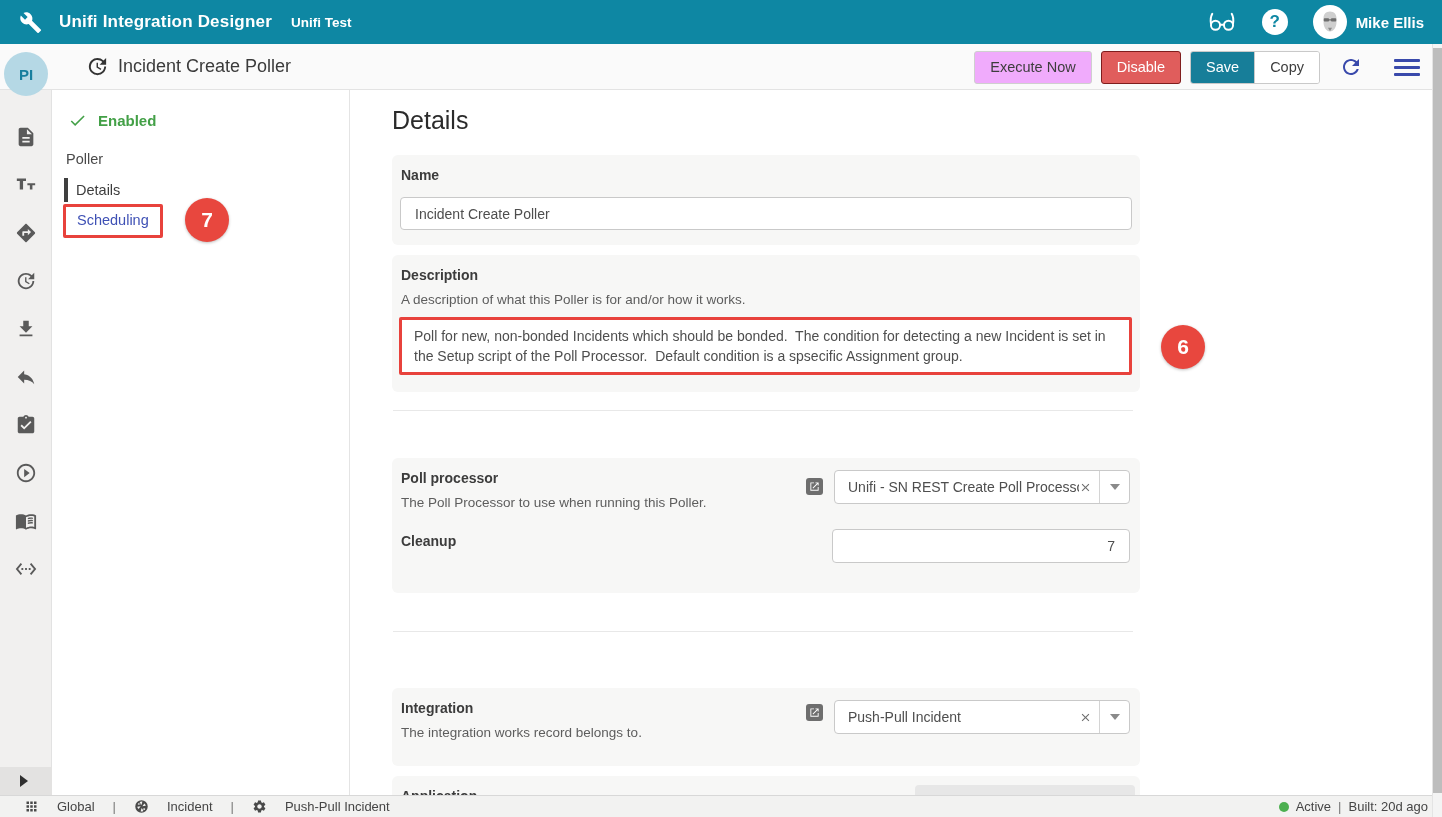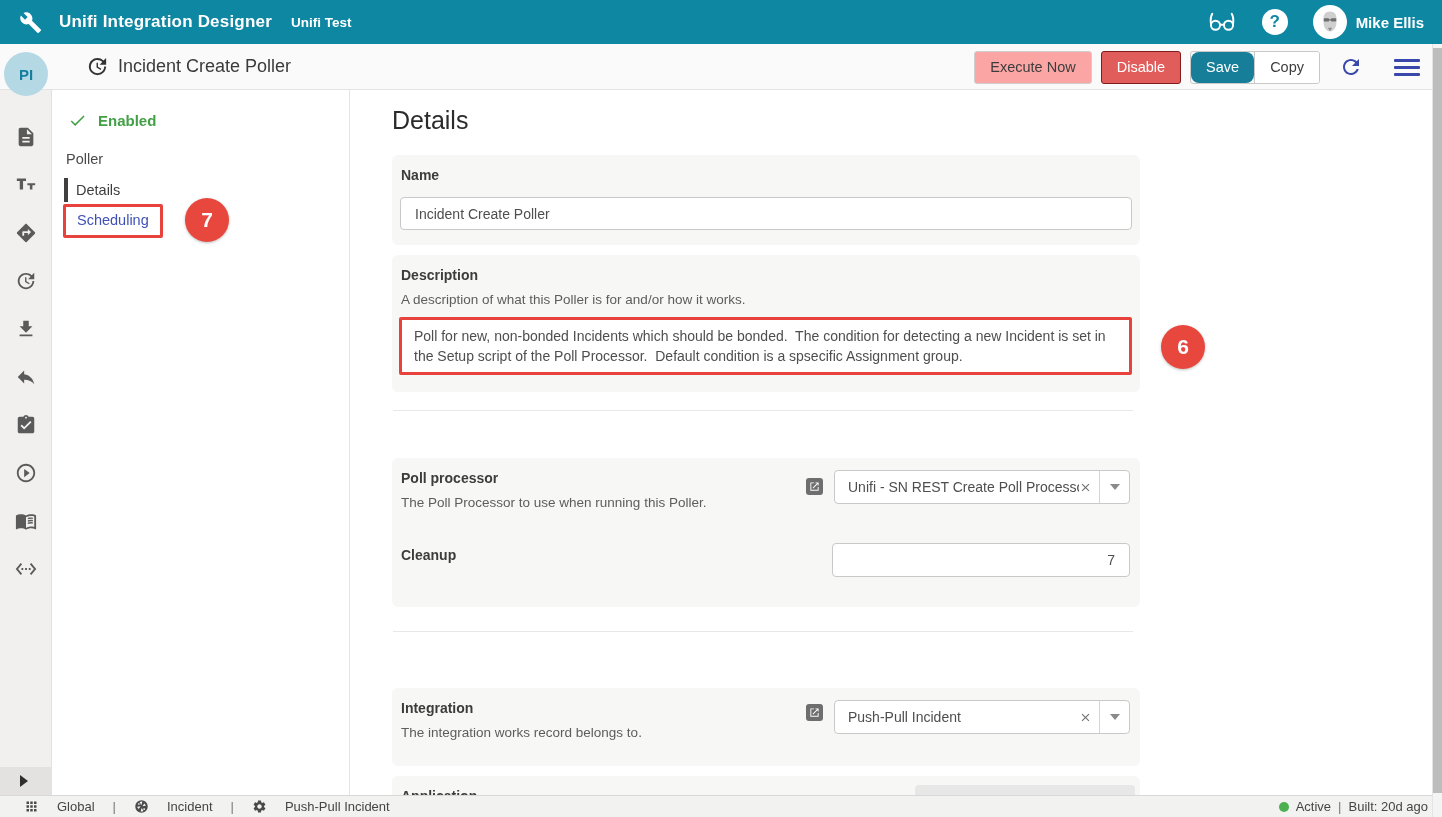--- a/index.html
+++ b/index.html
@@ -16,24 +16,24 @@
   .user-avatar { width:34px; height:34px; border-radius:50%; background:#fff; display:flex; align-items:center; justify-content:center; overflow:hidden; margin-right:9px; }
   .user-name { font-size:15px; font-weight:bold; margin-right:18px; }
 
   
   .subheader { position:absolute; left:0; top:44px; width:1442px; height:46px; background:#fafafa; border-bottom:1px solid #e3e3e3; display:flex; align-items:center; z-index:20; }
   .record-title-wrap { display:flex; align-items:center; margin-left:86px; color:#333; }
   .record-title-wrap svg { width:23px; height:23px; fill:#333; }
   .record-title { font-size:18px; margin-left:9px; color:#3b3b3b; }
   .hdr-actions { position:absolute; right:14px; top:0; height:46px; display:flex; align-items:center; gap:9px; }
   .btn { height:33px; display:flex; align-items:center; padding:0 15px; font-size:14.5px; border-radius:3px; cursor:pointer; }
-  .btn-plain { background:#fca5a5; border:1px solid #cfcfcf; color:#3d3d3d; }
+  .btn-plain { background:#f0abfc; border:1px solid #cfcfcf; color:#3d3d3d; }
   .btn-danger { background:#e05d5c; border:1px solid #7f1d1d; color:#fff; }
   .btn-group { display:flex; border:1px solid #c9c9c9; border-radius:3px; overflow:hidden; height:33px; }
-  .btn-save { background:#177e99; color:#fff; border:none; border-radius:8px; height:31px; }
+  .btn-save { background:#177e99; color:#fff; border:none; border-radius:0; height:31px; }
   .btn-copy { background:#fff; color:#3d3d3d; border:none; border-left:1px solid #c9c9c9; border-radius:0; height:31px; }
   .hdr-refresh { width:24px; height:24px; fill:#3949ab; margin-left:10px; cursor:pointer; }
   .hamburger { margin-left:22px; margin-right:8px; width:26px; cursor:pointer; }
   .hamburger div { height:3px; background:#3949ab; margin:4px 0; border-radius:1px; }
 
   
   .rail { position:absolute; left:0; top:90px; width:52px; height:705px; background:#f1f0ef; border-right:1px solid #e2e2e2; z-index:10; }
   .rail-icons { display:flex; flex-direction:column; align-items:center; padding-top:36px; gap:26px; }
   .rail-icons svg { width:22px; height:22px; fill:#5a5a5a; cursor:pointer; }
   .rail-expand { position:absolute; left:0; bottom:0; width:52px; height:28px; background:#e3e2e1; display:flex; align-items:center; cursor:pointer; }
@@ -56,21 +56,21 @@
   .callout-7 { left:185px; top:198px; }
   .callout-6 { left:1161px; top:325px; }
 
   
   .main { position:absolute; left:366px; top:90px; width:1066px; height:705px; background:#fff; overflow:hidden; }
   .main-heading { position:absolute; left:26px; top:16px; font-size:25px; font-weight:500; color:#2b2b2b; }
   .panel { position:absolute; left:26px; width:748px; background:#f7f7f6; border-radius:6px; }
   .panel-name { top:65px; height:90px; }
   .panel-desc { top:165px; height:137px; }
   .panel-poll { top:368px; height:88px; }
-  .panel-clean { top:445px; height:72px; }
+  .panel-clean { top:431px; height:72px; }
   .panel-integration { top:598px; height:78px; }
   .panel-app { top:686px; height:80px; }
   .f-label { position:absolute; left:9px; top:12px; font-size:14px; font-weight:bold; color:#3c3c3c; }
   .f-help { position:absolute; left:9px; top:37px; font-size:13.5px; color:#5d5d5d; }
   .text-input { position:absolute; left:8px; top:42px; width:732px; height:33px; background:#fff; border:1px solid #c9c9c9; border-radius:4px; font-size:14px; color:#4e4e4e; display:flex; align-items:center; padding:0 14px; }
   .desc-box { position:absolute; left:7px; top:62px; width:733px; height:58px; background:#fff; border:3px solid #e8423c; border-radius:2px; font-size:14px; line-height:20px; color:#4e4e4e; padding:6px 12px; white-space:pre-wrap; }
   .divider { position:absolute; left:27px; width:740px; height:1px; background:#e8e8e8; }
   .div-1 { top:320px; } .div-2 { top:541px; }
   .ref-icon { position:absolute; left:414px; top:20px; width:17px; height:17px; background:#6e6e6e; border-radius:3px; display:flex; align-items:center; justify-content:center; cursor:pointer; }
   .ref-icon svg { width:11px; height:11px; fill:#fff; }

